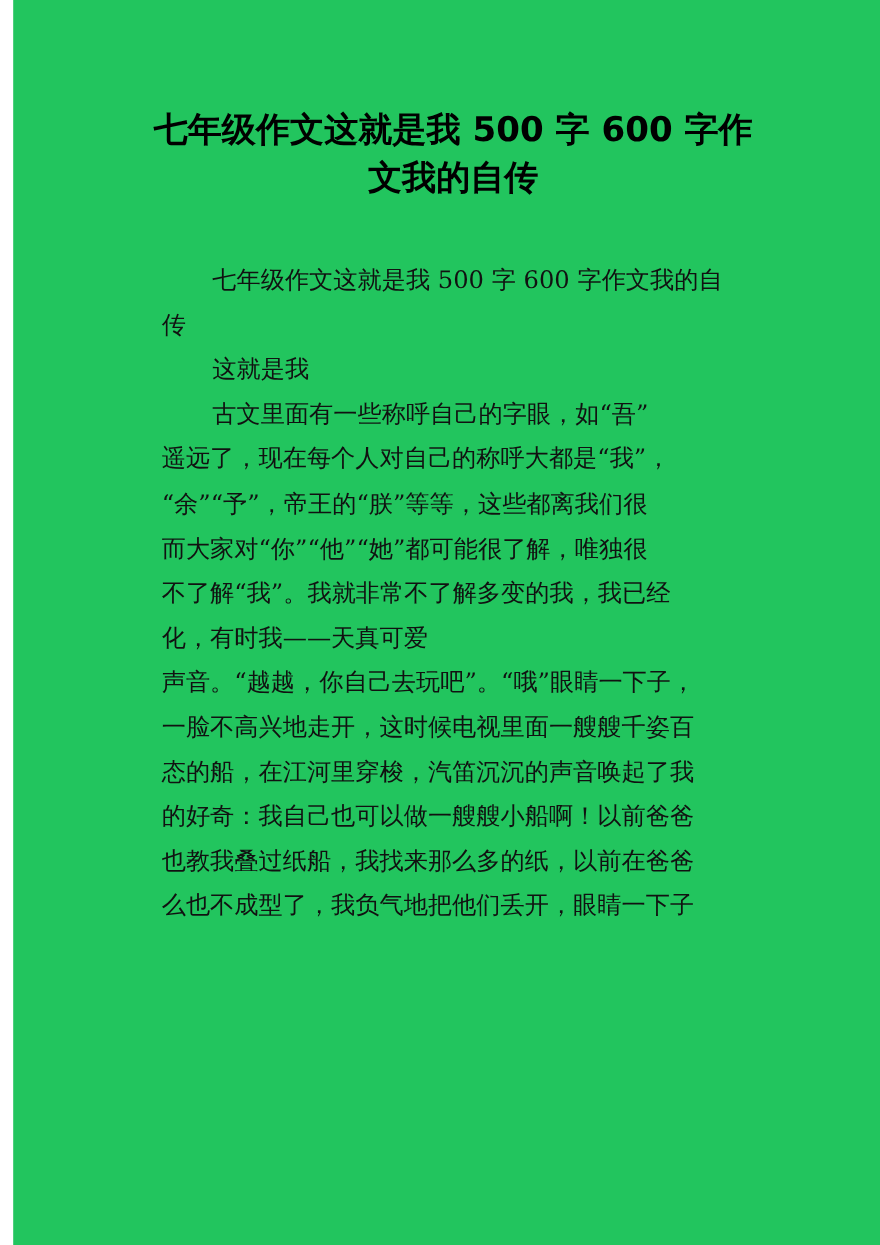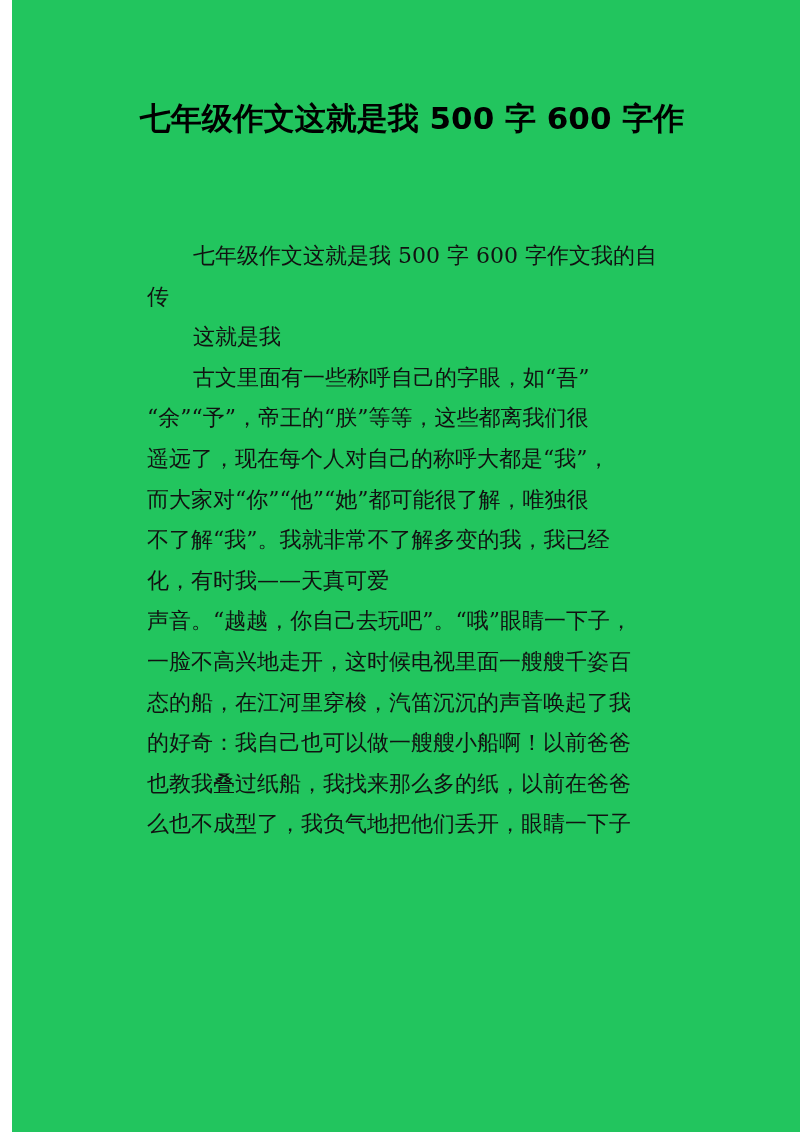--- a/index.html
+++ b/index.html
@@ -54,29 +54,30 @@
     .indent {
       padding-left: 46px;
     }
   </style>
 </head>
 <body>
 
 <div class="page">
   <h1 class="title">
     <span class="line" style="height:44px">七年级作文这就是我 500 字 600 字作</span>
+    <span class="line" style="height:44px">文我的自传</span>
   </h1>
 
   <div class="body" id="body">
       <span class="line indent">七年级作文这就是我 500 字 600 字作文我的自</span>
       <span class="line">传</span>
       <span class="line indent">这就是我</span>
       <span class="line indent">古文里面有一些称呼自己的字眼，如“吾”</span>
+      <span class="line">遥远了，现在每个人对自己的称呼大都是“我”，</span>
       <span class="line">“余”“予”，帝王的“朕”等等，这些都离我们很</span>
-      <span class="line">遥远了，现在每个人对自己的称呼大都是“我”，</span>
       <span class="line">而大家对“你”“他”“她”都可能很了解，唯独很</span>
       <span class="line">不了解“我”。我就非常不了解多变的我，我已经</span>
       <span class="line">化，有时我——天真可爱</span>
       <span class="line">声音。“越越，你自己去玩吧”。“哦”眼睛一下子，</span>
       <span class="line">一脸不高兴地走开，这时候电视里面一艘艘千姿百</span>
       <span class="line">态的船，在江河里穿梭，汽笛沉沉的声音唤起了我</span>
       <span class="line">的好奇：我自己也可以做一艘艘小船啊！以前爸爸</span>
       <span class="line">也教我叠过纸船，我找来那么多的纸，以前在爸爸</span>
       <span class="line">么也不成型了，我负气地把他们丢开，眼睛一下子</span>
     </div>

